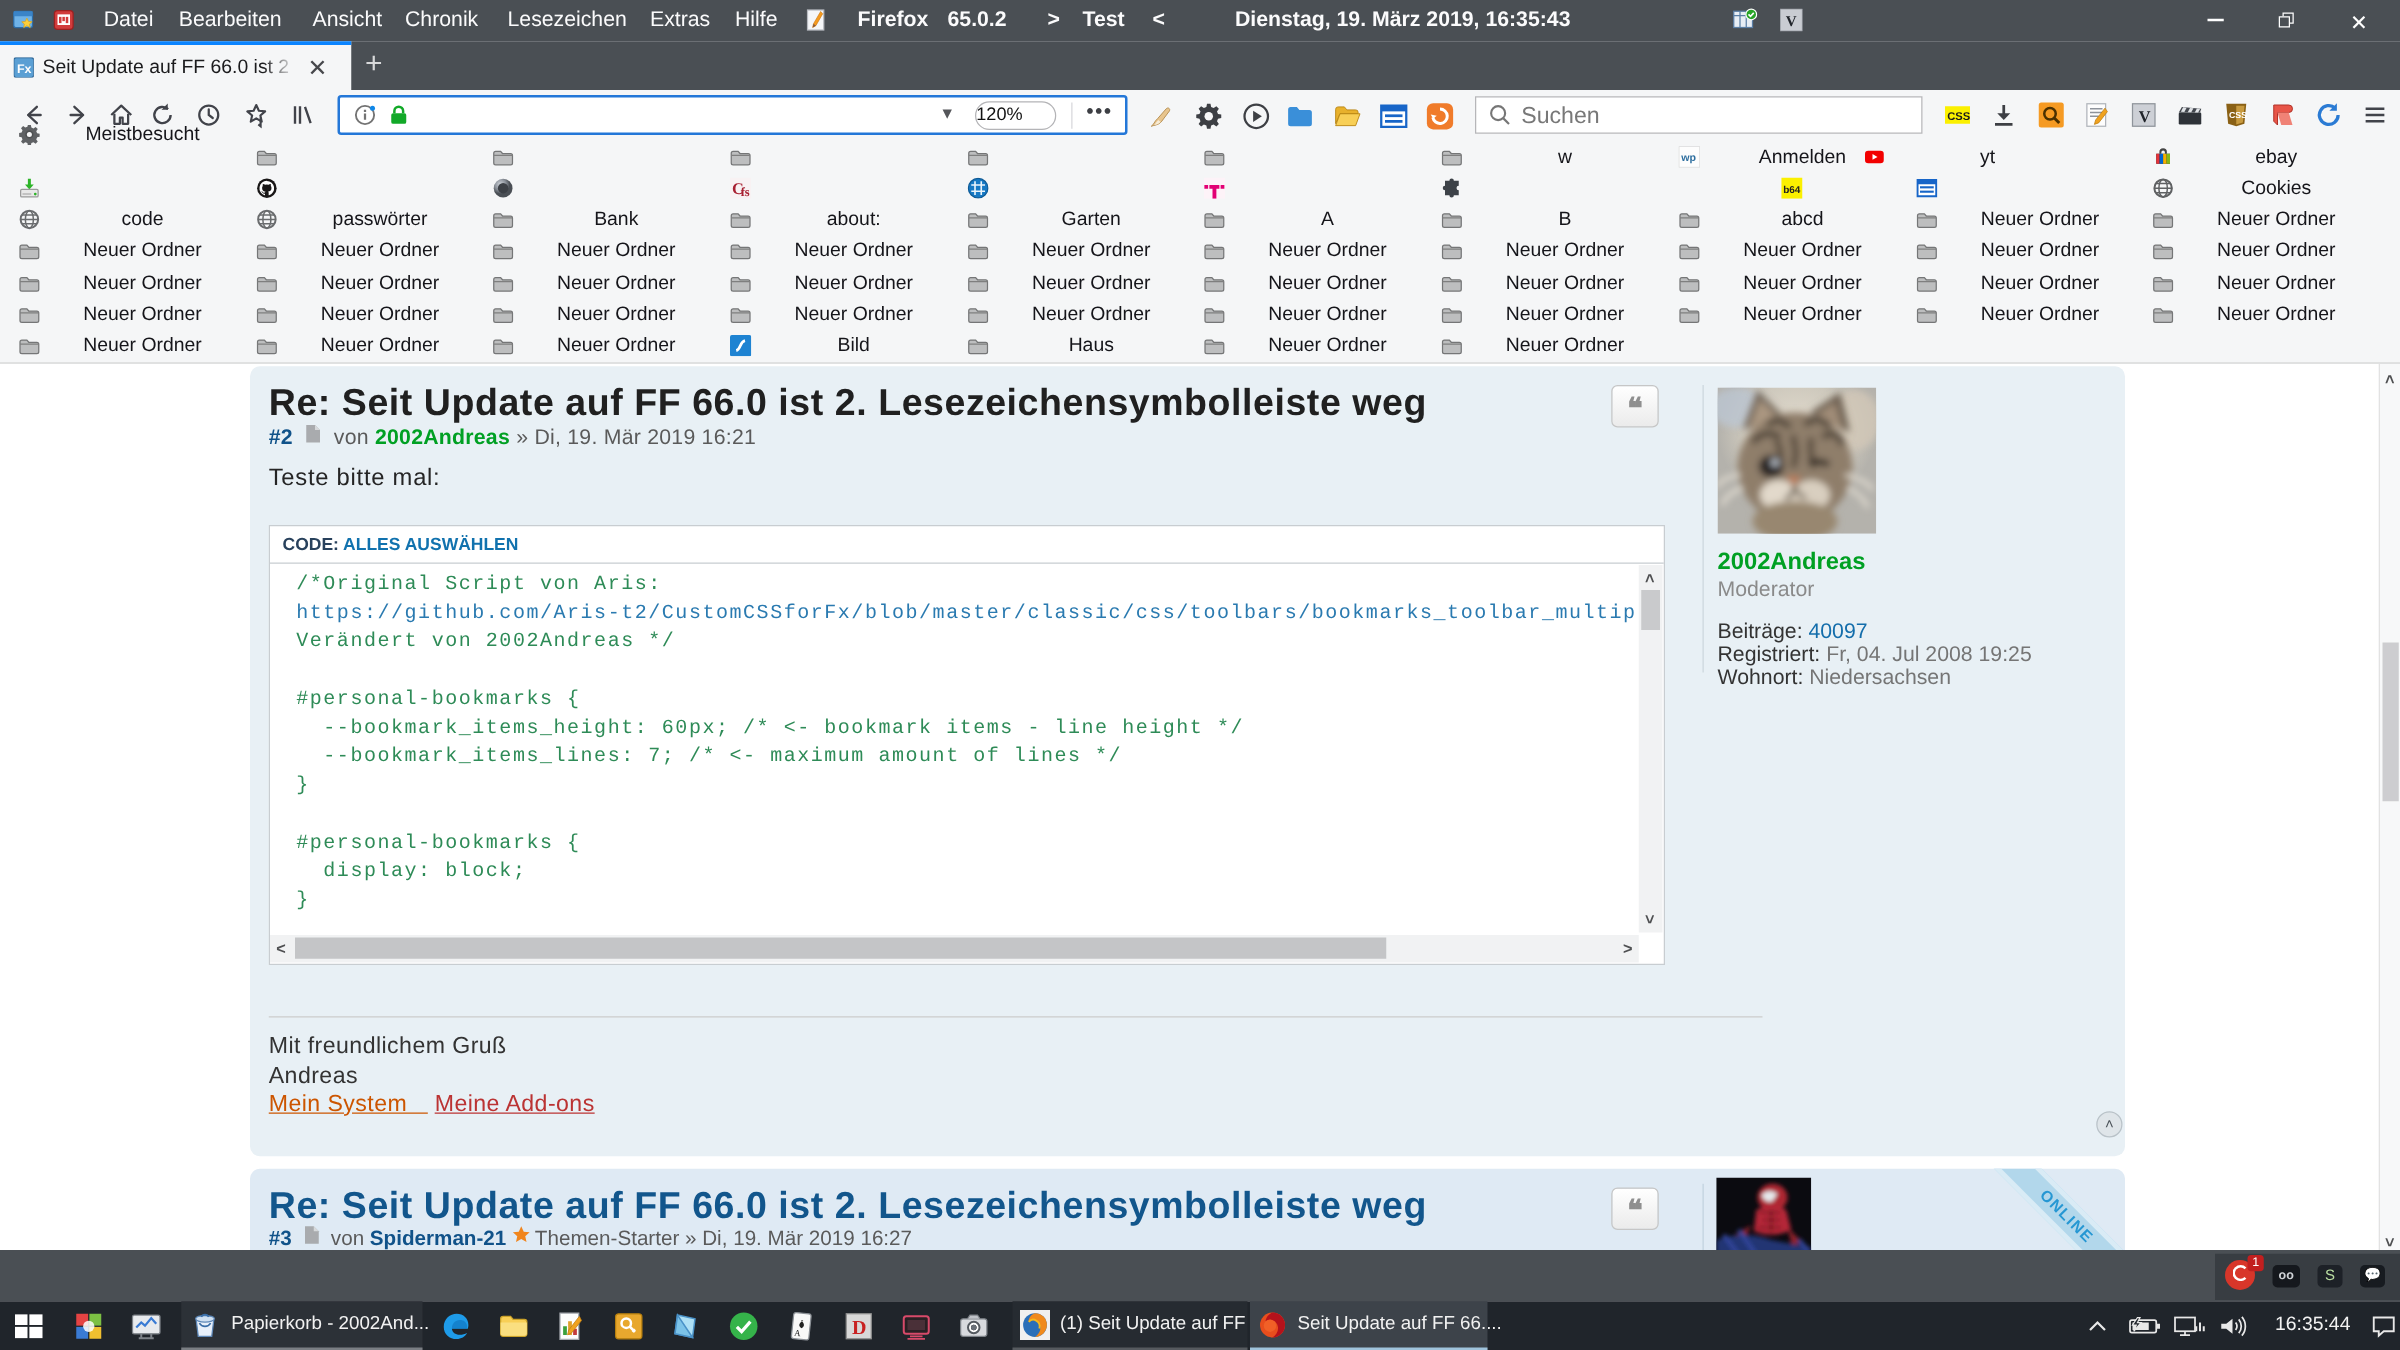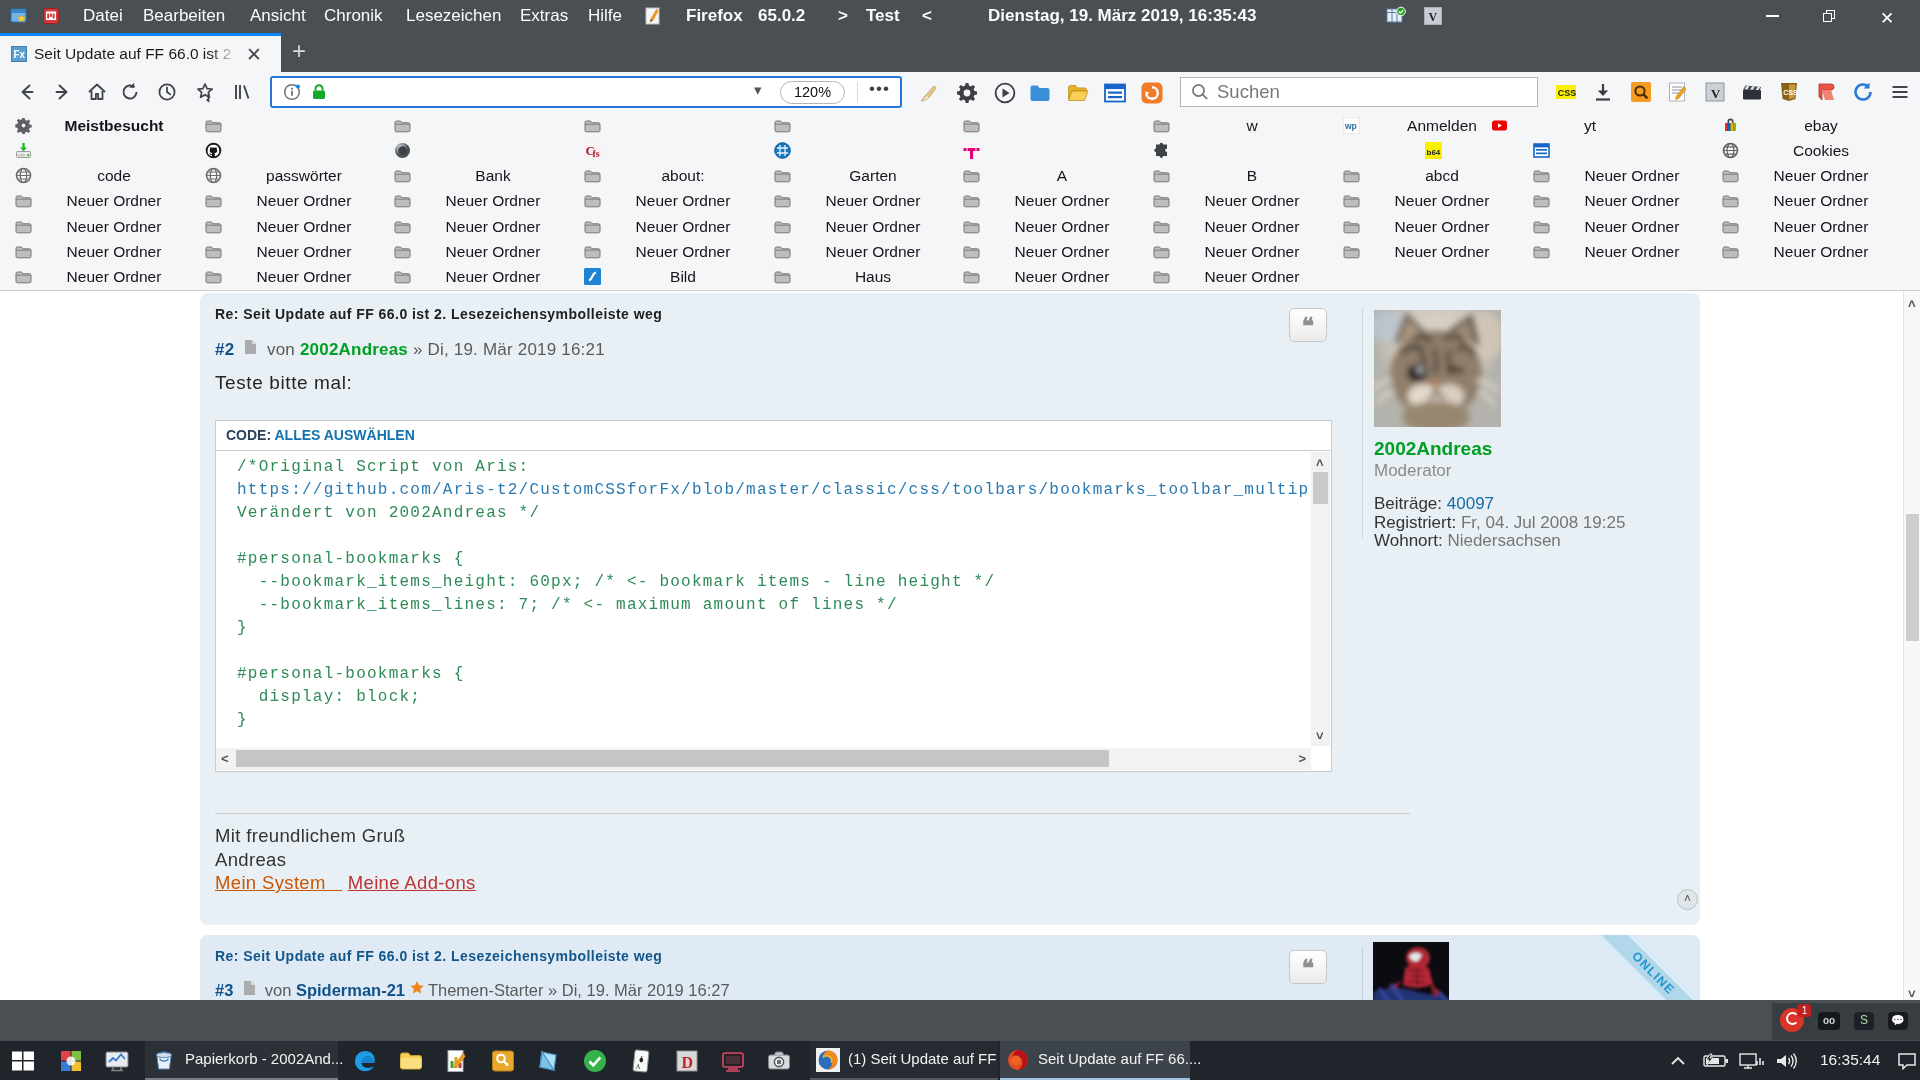--- a/index.html
+++ b/index.html
@@ -16,34 +16,34 @@
 #tab .t { position:absolute; left:34px; top:9px; font-size:15.5px; color:#1b1b1d; white-space:nowrap; width:206px; overflow:hidden; }
 #tab .fade { position:absolute; left:210px; top:3px; width:34px; height:33px; background:linear-gradient(90deg,rgba(245,246,247,0),#f5f6f7 80%); }
 #tab .x { position:absolute; left:246px; top:7px; font-size:19px; color:#47484c; }
 #newtab { position:absolute; left:292px; top:4px; font-size:24px; color:#d8d9da; font-weight:400; }
 
 #navbar { left:0; top:72px; width:1920px; height:40px; background:#f5f6f7; }
 .nbi { position:absolute; top:9px; }
 #urlbar { position:absolute; left:270px; top:4px; width:632px; height:32px; background:#fff; border:2px solid #2377d8; border-radius:3px; }
 #urlbar .txt { position:absolute; left:66px; top:3px; font-size:19.5px; letter-spacing:0.3px; color:#15151a; white-space:nowrap; width:480px; overflow:hidden; }
 #urlbar .chev { position:absolute; left:482px; top:3px; color:#55565a; font-size:15px; }
-#zoompill { position:absolute; left:508px; top:3px; width:65px; height:23px; border:1px solid #b4b4b7; border-radius:12px; font-size:14.5px; color:#111; text-align:center; line-height:21px; }
+#zoompill { position:absolute; left:508px; top:3px; width:65px; height:23px; border:1px solid #b4b4b7; border-radius:12px; font-size:14.5px; color:#111; text-align:left; line-height:21px; }
 #searchbar { position:absolute; left:1180px; top:5px; width:358px; height:30px; background:#fff; border:1px solid #b6b6b9; }
 #searchbar .ph { position:absolute; left:36px; top:3px; font-size:18.5px; color:#787878; }
 
 #bookbar { left:0; top:112px; width:1920px; height:179px; background:#f5f6f7; border-bottom:1px solid #cccccc; }
 .bm { position:absolute; width:186px; height:25px; display:flex; align-items:center; }
 .bi { width:17px; height:17px; margin-left:5px; display:inline-flex; align-items:center; flex:none; }
 .bl { flex:1; text-align:center; font-size:15.5px; color:#15151a; white-space:nowrap; }
 
 #content { left:0; top:291px; width:1903px; height:709px; background:#ffffff; }
 .panel { position:absolute; left:200px; width:1500px; background:#e8f0f5; border-radius:8px; }
 #panel1 { top:2px; height:632px; }
 #panel2 { top:644px; height:70px; background:#dfeaf4; border-radius:8px 8px 0 0; overflow:hidden; }
-h3.ptitle { font-family:"Liberation Sans",sans-serif; font-weight:bold; font-size:14px; letter-spacing:0.45px; }
+h3.ptitle { font-family:"Liberation Sans",sans-serif; font-weight:bold; font-size:30px; letter-spacing:0.45px; }
 .meta { position:absolute; font-size:17px; color:#5a5a5a; letter-spacing:0.2px; }
 .meta2 { font-size:16.5px !important; letter-spacing:0 !important; }
 .blue { color:#105289; }
 .green { color:#00a023; font-weight:bold; }
 .qbtn { position:absolute; width:38px; height:34px; background:linear-gradient(#ffffff,#ebebeb); border:1px solid #c6c6c6; border-radius:5px; text-align:center; font-size:23px; line-height:34px; }
 #codeblock { position:absolute; left:15px; top:127px; width:1117px; height:352px; background:#fff; border:1px solid #c8cdd1; }
 #codehdr { height:30px; border-bottom:1px solid #c8cdd1; padding:6px 10px; font-size:14px; font-weight:bold; color:#28415c; }
 #codehdr a { color:#1172ae; }
 #codebody { position:absolute; left:0; top:31px; width:1095px; height:294px; overflow:hidden; padding:4px 0 0 21px; }
 .cl { font-family:"Liberation Mono",monospace; font-size:16px; letter-spacing:1.23px; line-height:23px; color:#2e8b57; white-space:pre; }
@@ -255,21 +255,21 @@
     <span class="abs" style="left:9px;top:4px;"><svg width="20" height="20" viewBox="0 0 20 20" style="">
             <circle cx="8.5" cy="8.5" r="5.6" fill="none" stroke="#767676" stroke-width="1.7"></circle>
             <path d="M12.7 12.7l4.5 4.5" stroke="#767676" stroke-width="1.7"></path>
           </svg></span>
     <span class="ph">Suchen</span>
   </div>
 </div>
 
 <div class="abs" id="bookbar">
 </div>
-<div class="bm" style="left:10px;top:113px;font-weight:bold;">
+<div class="bm" style="left:10px;top:95px;">
       <span class="bi">
         <svg width="17" height="17" viewBox="0 0 17 17" style="">
           <path fill="#4f5153" d="M8.5 5.2a3.3 3.3 0 1 0 0 6.6 3.3 3.3 0 0 0 0-6.6zm0 2a1.3 1.3 0 1 1 0 2.6 1.3 1.3 0 0 1 0-2.6z"></path>
           <path fill="#4f5153" d="M7.3 1h2.4l.4 2 1.7.7 1.7-1.2 1.7 1.7-1.2 1.7.7 1.7 2 .4v2.4l-2 .4-.7 1.7 1.2 1.7-1.7 1.7-1.7-1.2-1.7.7-.4 2H7.3l-.4-2-1.7-.7-1.7 1.2-1.7-1.7 1.2-1.7-.7-1.7-2-.4V7.3l2-.4.7-1.7L1.8 3.5l1.7-1.7 1.7 1.2 1.7-.7z" fill-rule="evenodd" clip-rule="evenodd" opacity=".9"></path>
           <circle cx="8.5" cy="8.5" r="2" fill="#f7f7f8"></circle>
         </svg>
       </span>
       <span class="bl">Meistbesucht</span>
     </div>
 <div class="bm" style="left:200px;top:113px;">

